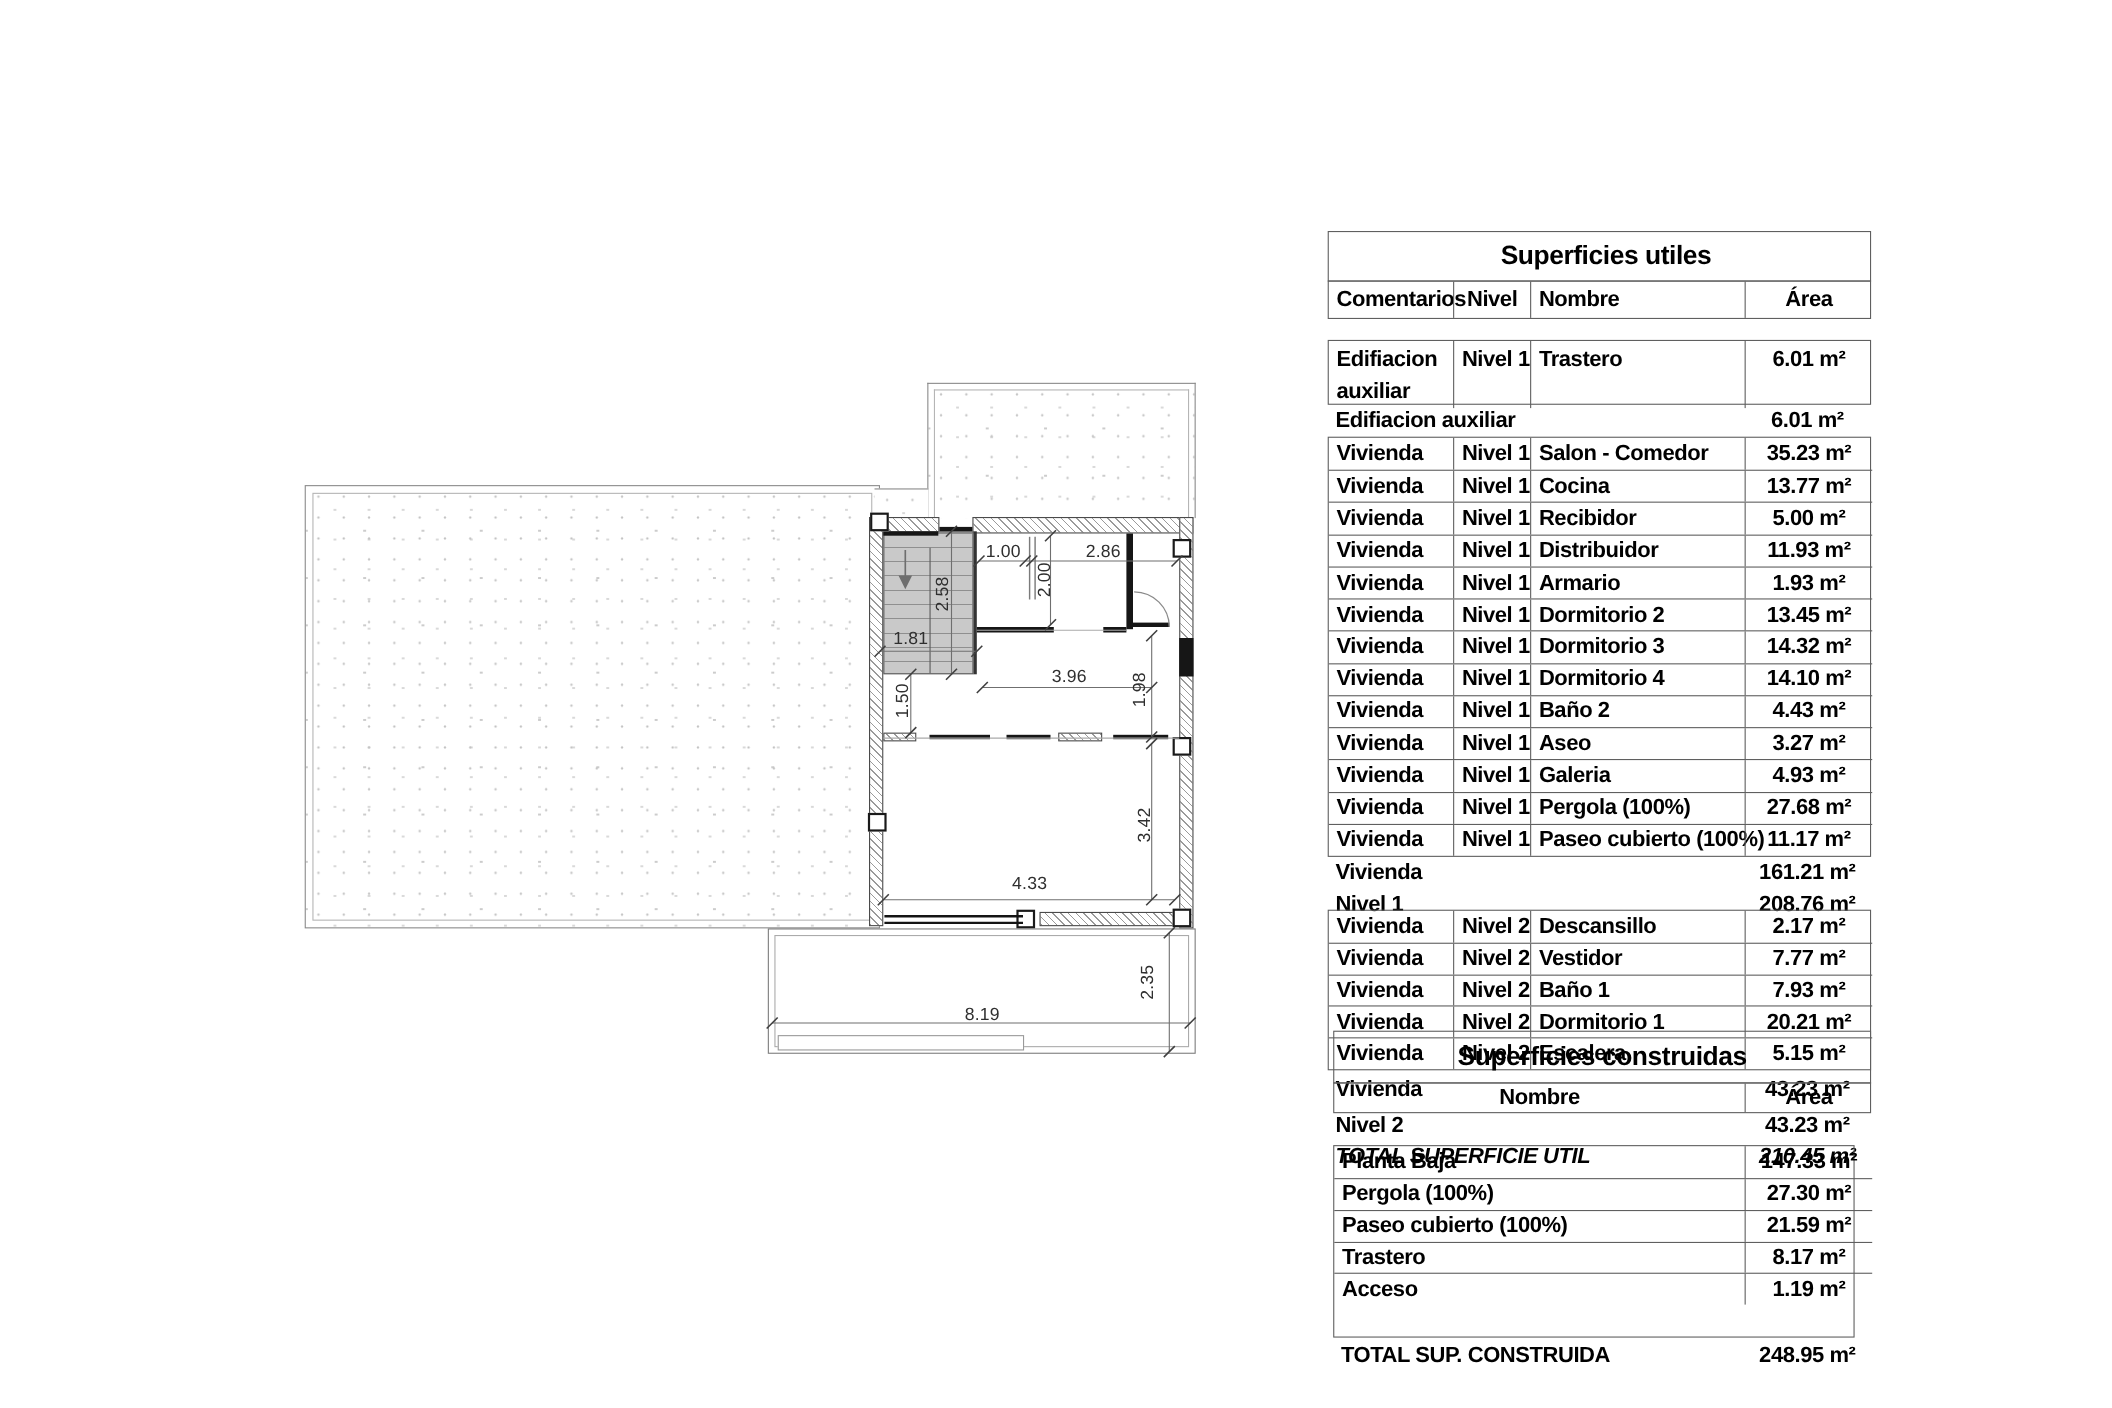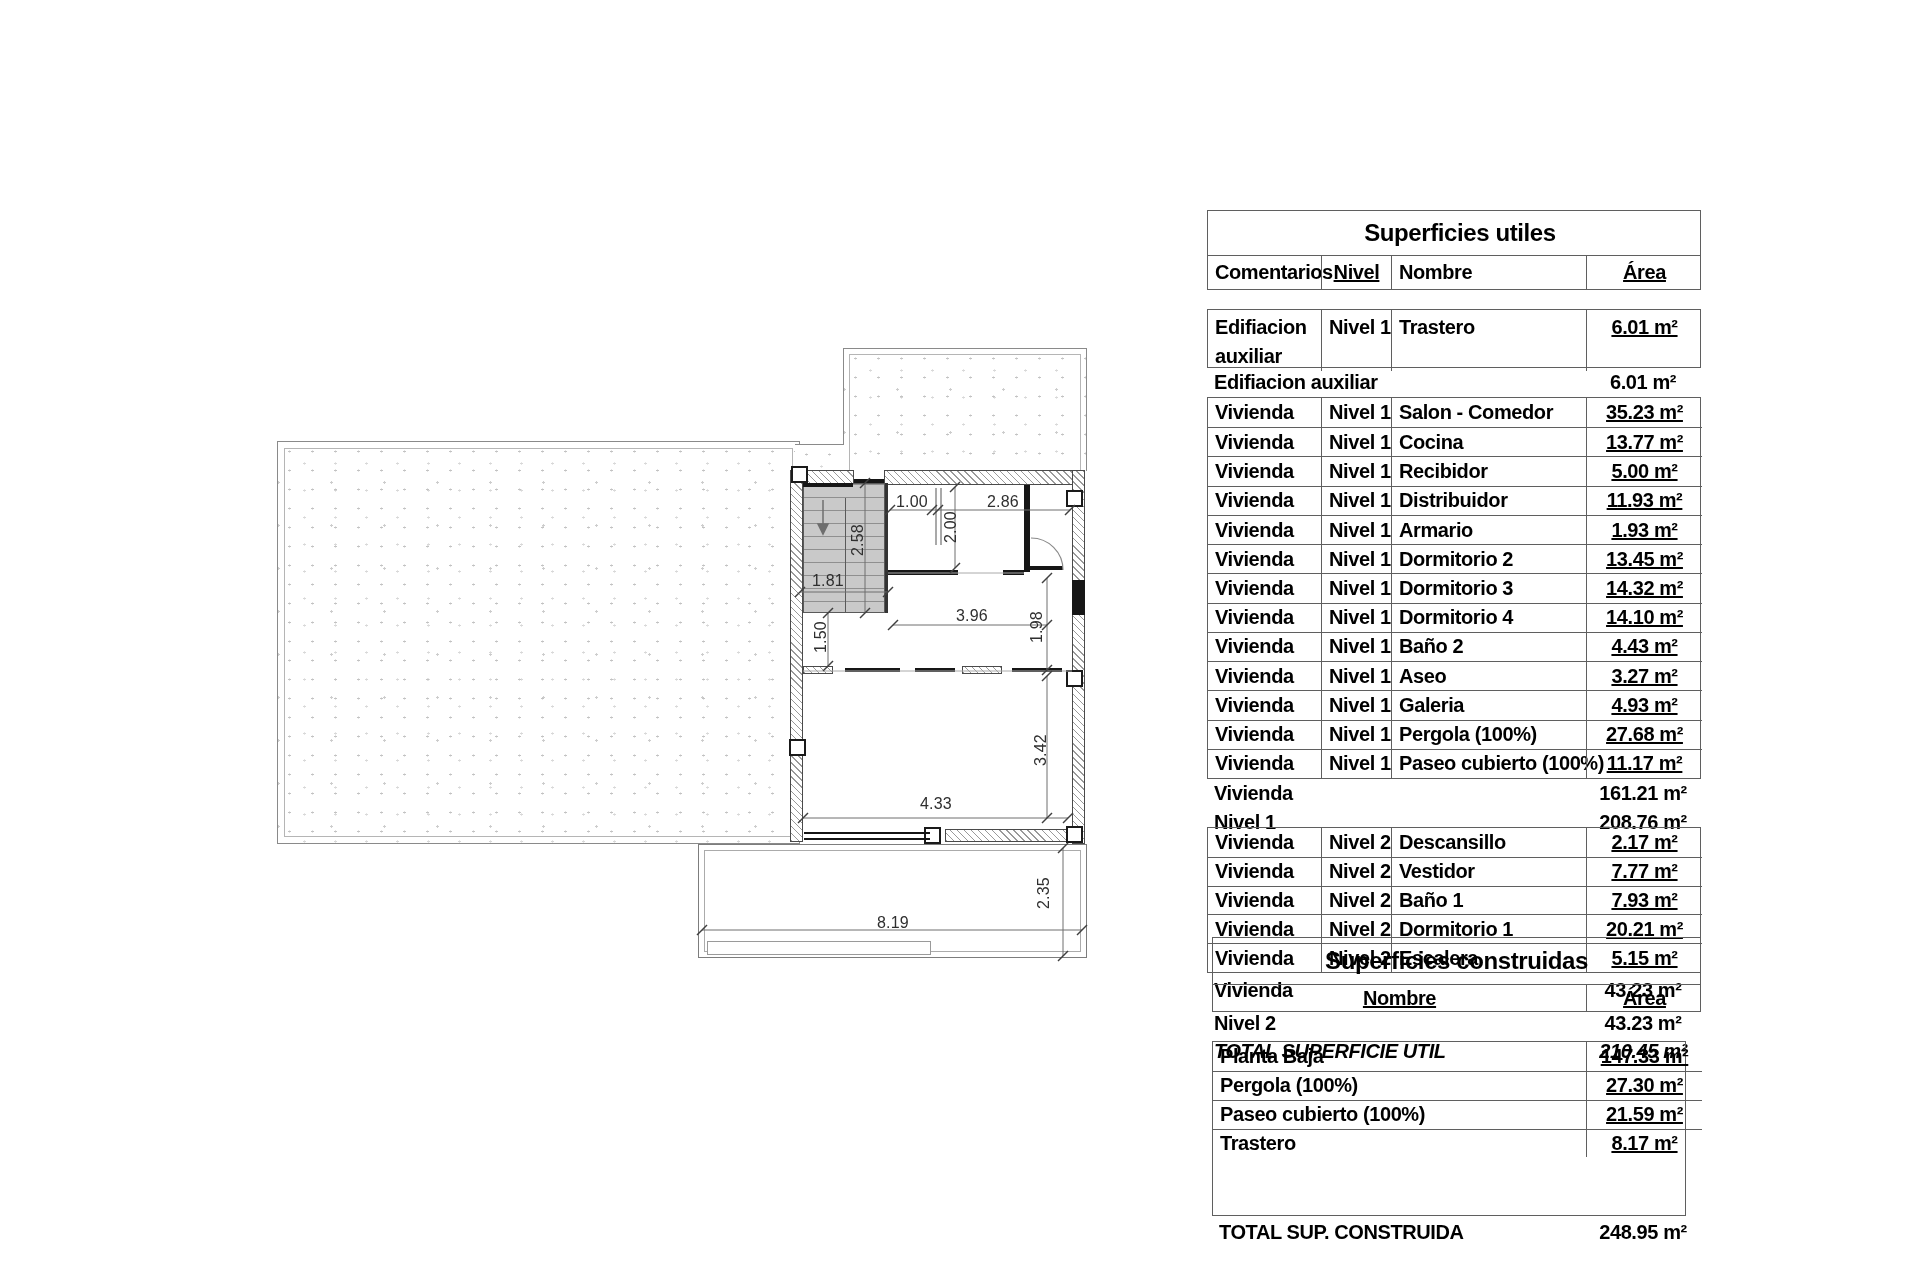--- a/index.html
+++ b/index.html
@@ -36,21 +36,21 @@
            font-size:24px;letter-spacing:-0.4px;}
   .hrow,.trow{display:grid;align-items:center;}
   .t1grid{grid-template-columns:113px 70px 195px 116px;}
   .t2grid{grid-template-columns:373px 116px;}
   .rows-box{display:grid;}
   .rows-box .trow + .trow{border-top:1px solid #5f5f5f;}
   .tcell{font-weight:bold;font-size:20px;letter-spacing:-0.4px;white-space:nowrap;
          display:flex;align-items:center;height:100%;box-sizing:border-box;}
   .tcell.bl{border-left:1px solid #5f5f5f;}
   .pad{padding-left:7px;}
-  .ctr{justify-content:center;text-decoration:underline;}
+  .ctr{justify-content:center;}
   .subrow{display:grid;grid-template-columns:1fr 116px;align-items:center;}
   .subrow .lab{font-weight:bold;font-size:20px;letter-spacing:-0.4px;padding-left:7px;white-space:nowrap;}
   .subrow .val{font-weight:bold;font-size:20px;letter-spacing:-0.4px;text-align:center;white-space:nowrap;}
   .wrapcell{white-space:normal;line-height:1.45;align-items:flex-start;padding-top:3px;}
 </style>
 </head>
 <body>
 
 <div class="sheet">
 
@@ -360,20 +360,24 @@
         <div class="tcell bl ctr">27.30 m²</div>
       </div>
       <div class="trow t2grid">
         <div class="tcell pad">Paseo cubierto (100%)</div>
         <div class="tcell bl ctr">21.59 m²</div>
       </div>
       <div class="trow t2grid">
         <div class="tcell pad">Trastero</div>
         <div class="tcell bl ctr">8.17 m²</div>
       </div>
+      <div class="trow t2grid">
+        <div class="tcell pad">Acceso</div>
+        <div class="tcell bl ctr">1.19 m²</div>
+      </div>
     </div>
 
   <div class="tblock subrow" style="left:1212px;top:1218px;width:489px;height:28px;grid-template-columns:1fr 116px;">
     <div class="lab">TOTAL SUP. CONSTRUIDA</div>
     <div class="val">248.95 m²</div>
   </div>
 
 </div>
 
 </body></html>

